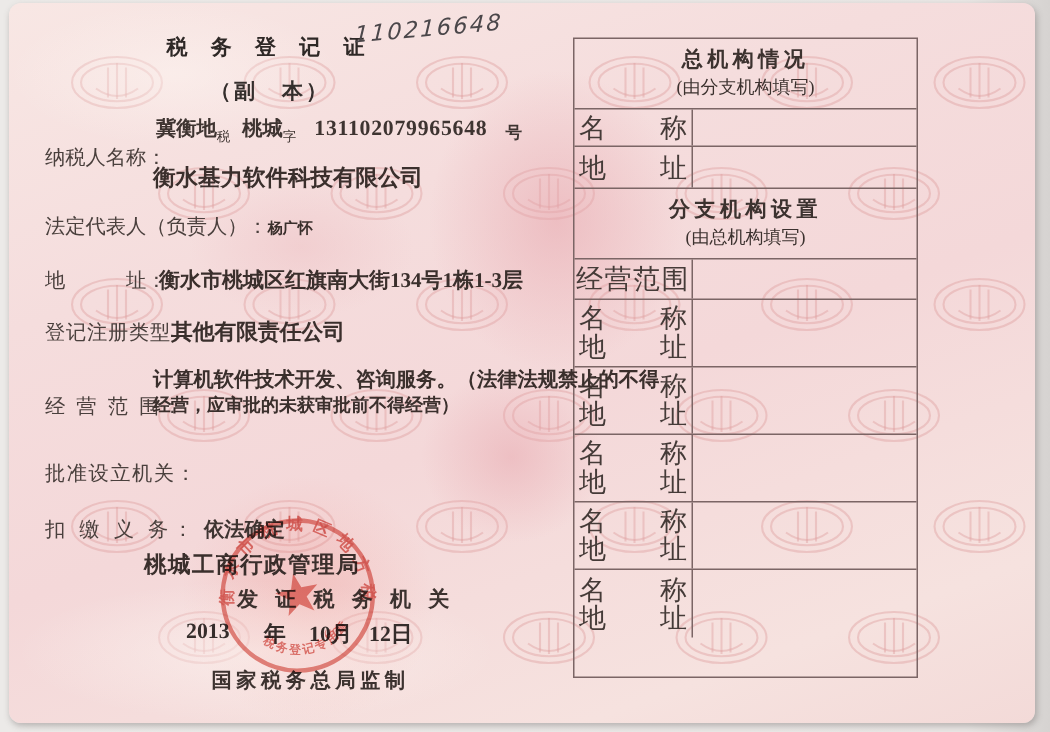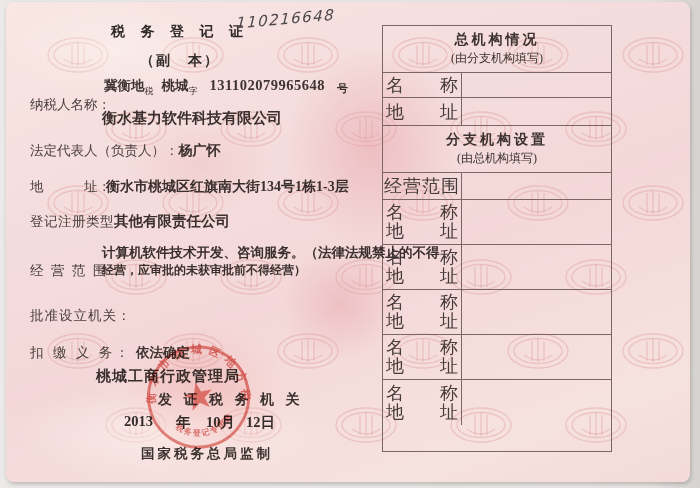--- a/index.html
+++ b/index.html
@@ -119,21 +119,21 @@
     <div class="l subtitle">（副　本）</div>
 
     <div class="l serial">
       <span>冀衡地</span><span class="sub">税</span><span class="gap8">桃城</span><span class="sub">字</span><span class="num">131102079965648</span><span class="suf">号</span>
     </div>
 
     <div class="l" style="left:24px;top:94px;">纳税人名称：</div>
     <div class="l val" style="left:96px;top:107px;font-size:15px;">衡水基力软件科技有限公司</div>
 
     <div class="l" style="left:24px;top:140px;">
-      <span>法定代表人（负责人）：</span><span class="val" style="font-size:14px;">杨广怀</span>
+      <span>法定代表人（负责人）：</span><span class="val" style="font-size:10px;">杨广怀</span>
     </div>
 
     <div class="l" style="left:24px;top:176px;">地</div>
     <div class="l" style="left:78px;top:176px;">址：</div>
     <div class="l val" style="left:100px;top:176px;font-size:14px;">衡水市桃城区红旗南大街134号1栋1-3层</div>
 
     <div class="l" style="left:24px;top:210px;">
       <span style="letter-spacing:.5px;">登记注册类型</span><span class="val" style="font-size:14.5px;">其他有限责任公司</span>
     </div>
 

